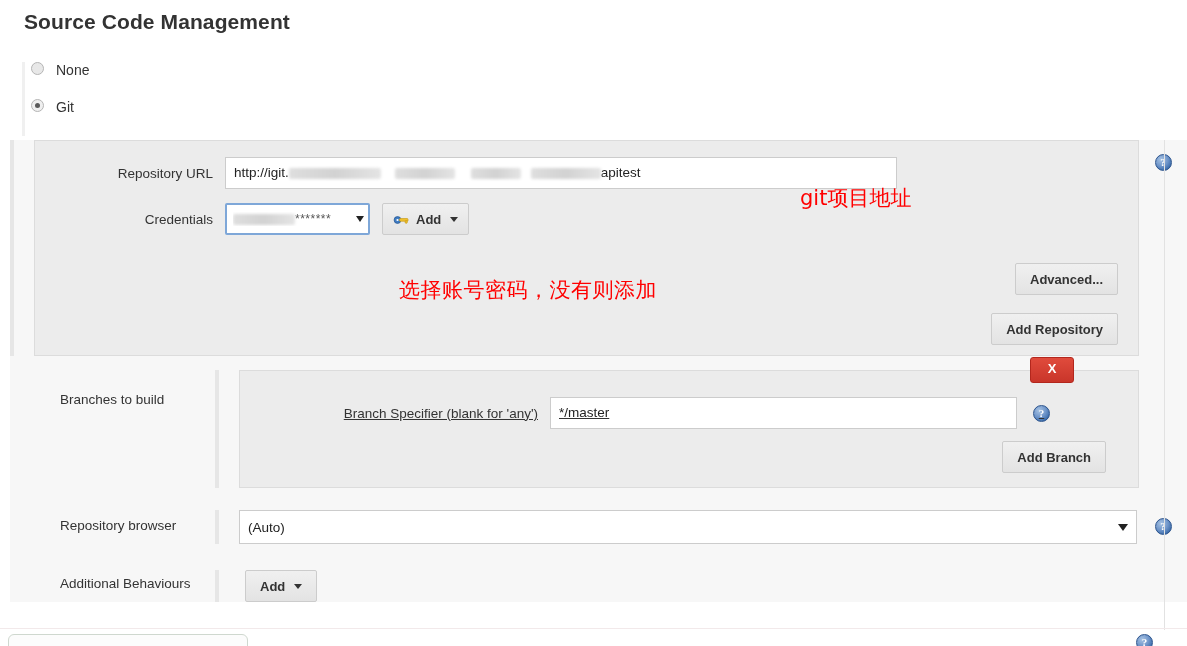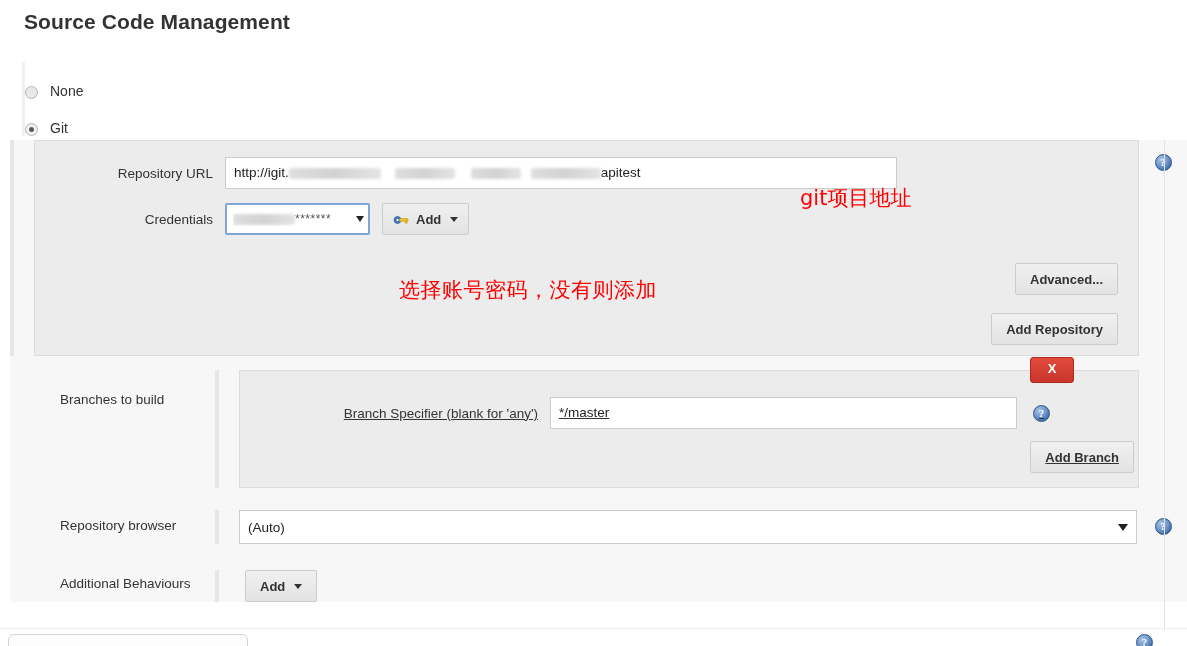--- a/index.html
+++ b/index.html
@@ -32,22 +32,23 @@
   .scm-radios {
     position: absolute;
     left: 22px;
     top: 62px;
     width: 1150px;
     border-left: 3px solid #f0f0f0;
     padding-left: 0px;
   }
   .radio-row {
     display: flex;
-    align-items: flex-end;
+    align-items: flex-start;
     height: 37px;
+    padding-left: 6px;
   }
   .radio {
     width: 13px;
     height: 13px;
     border-radius: 50%;
     border: 1px solid #b5b5b5;
     background: #e8e8e8;
     box-sizing: border-box;
     position: relative;
     flex: 0 0 auto;
@@ -234,21 +235,21 @@
     border-top: 5px solid #333;
     margin-left: 9px;
   }
 
   .btn-right {
     position: absolute;
     right: 20px;
   }
   .btn-advanced   { top: 122px; }
   .btn-add-repo   { top: 172px; }
-  .btn-add-branch { top: 70px; right: 4px; text-decoration: underline; }
+  .btn-add-branch { top: 70px; right: 32px; }
 
   
   .annot {
     position: absolute;
     color: #ff0000;
     font-family: "DejaVu Sans", "Liberation Sans", sans-serif;
     white-space: nowrap;
   }
   .annot-url {
     left: 800px;

